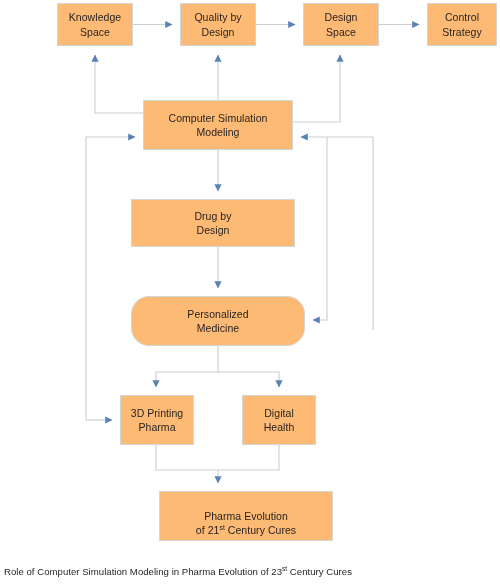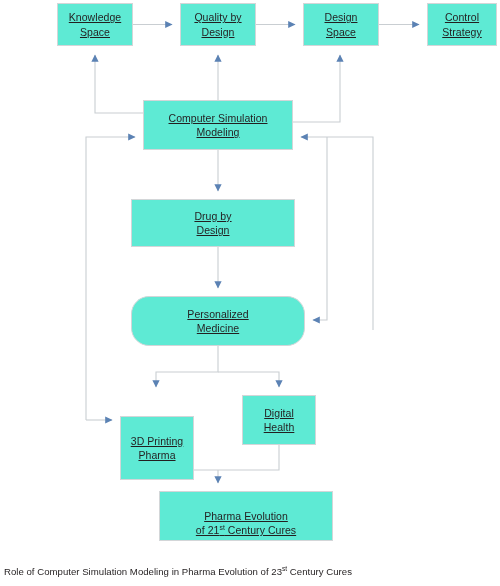--- a/index.html
+++ b/index.html
@@ -24,30 +24,29 @@
   #flow-svg {
     position: absolute;
     left: 0; top: 0;
     width: 500px;
     height: 586px;
   }
   .node {
     position: absolute;
     box-sizing: border-box;
     border: 1px solid #d3d6d8;
-    background: #5eead4;
+    background: #fdba74;
     display: flex;
     align-items: center;
     justify-content: center;
     text-align: center;
     font-size: 10.5px;
     line-height: 1.35;
     color: #231f20;
     letter-spacing: 0.05px;
-    text-decoration: underline;
   }
   .node .node-label {
     display: block;
     padding: 0 4px;
     white-space: pre-line;
   }
   .caption {
     position: absolute;
     left: 4px;
     top: 566px;
@@ -155,21 +154,21 @@
   <div class="node" style="left:131px; top:199px; width:164px; height:48px;">
     <span class="node-label">Drug by
 Design</span>
   </div>
 
   <div class="node" style="left:131px; top:296px; width:174px; height:50px;border-radius:18px;">
     <span class="node-label">Personalized
 Medicine</span>
   </div>
 
-  <div class="node" style="left:120px; top:416px; width:74px;  height:64px;text-align:center;">
+  <div class="node" style="left:120px; top:395px; width:74px;  height:50px;text-align:center;">
     <span class="node-label">3D Printing
 Pharma</span>
   </div>
 
   <div class="node" style="left:242px; top:395px; width:74px;  height:50px;">
     <span class="node-label">Digital
 Health</span>
   </div>
 
   <div class="node" style="left:131px; top:491px; width:174px; height:50px;margin-left:28px;">

